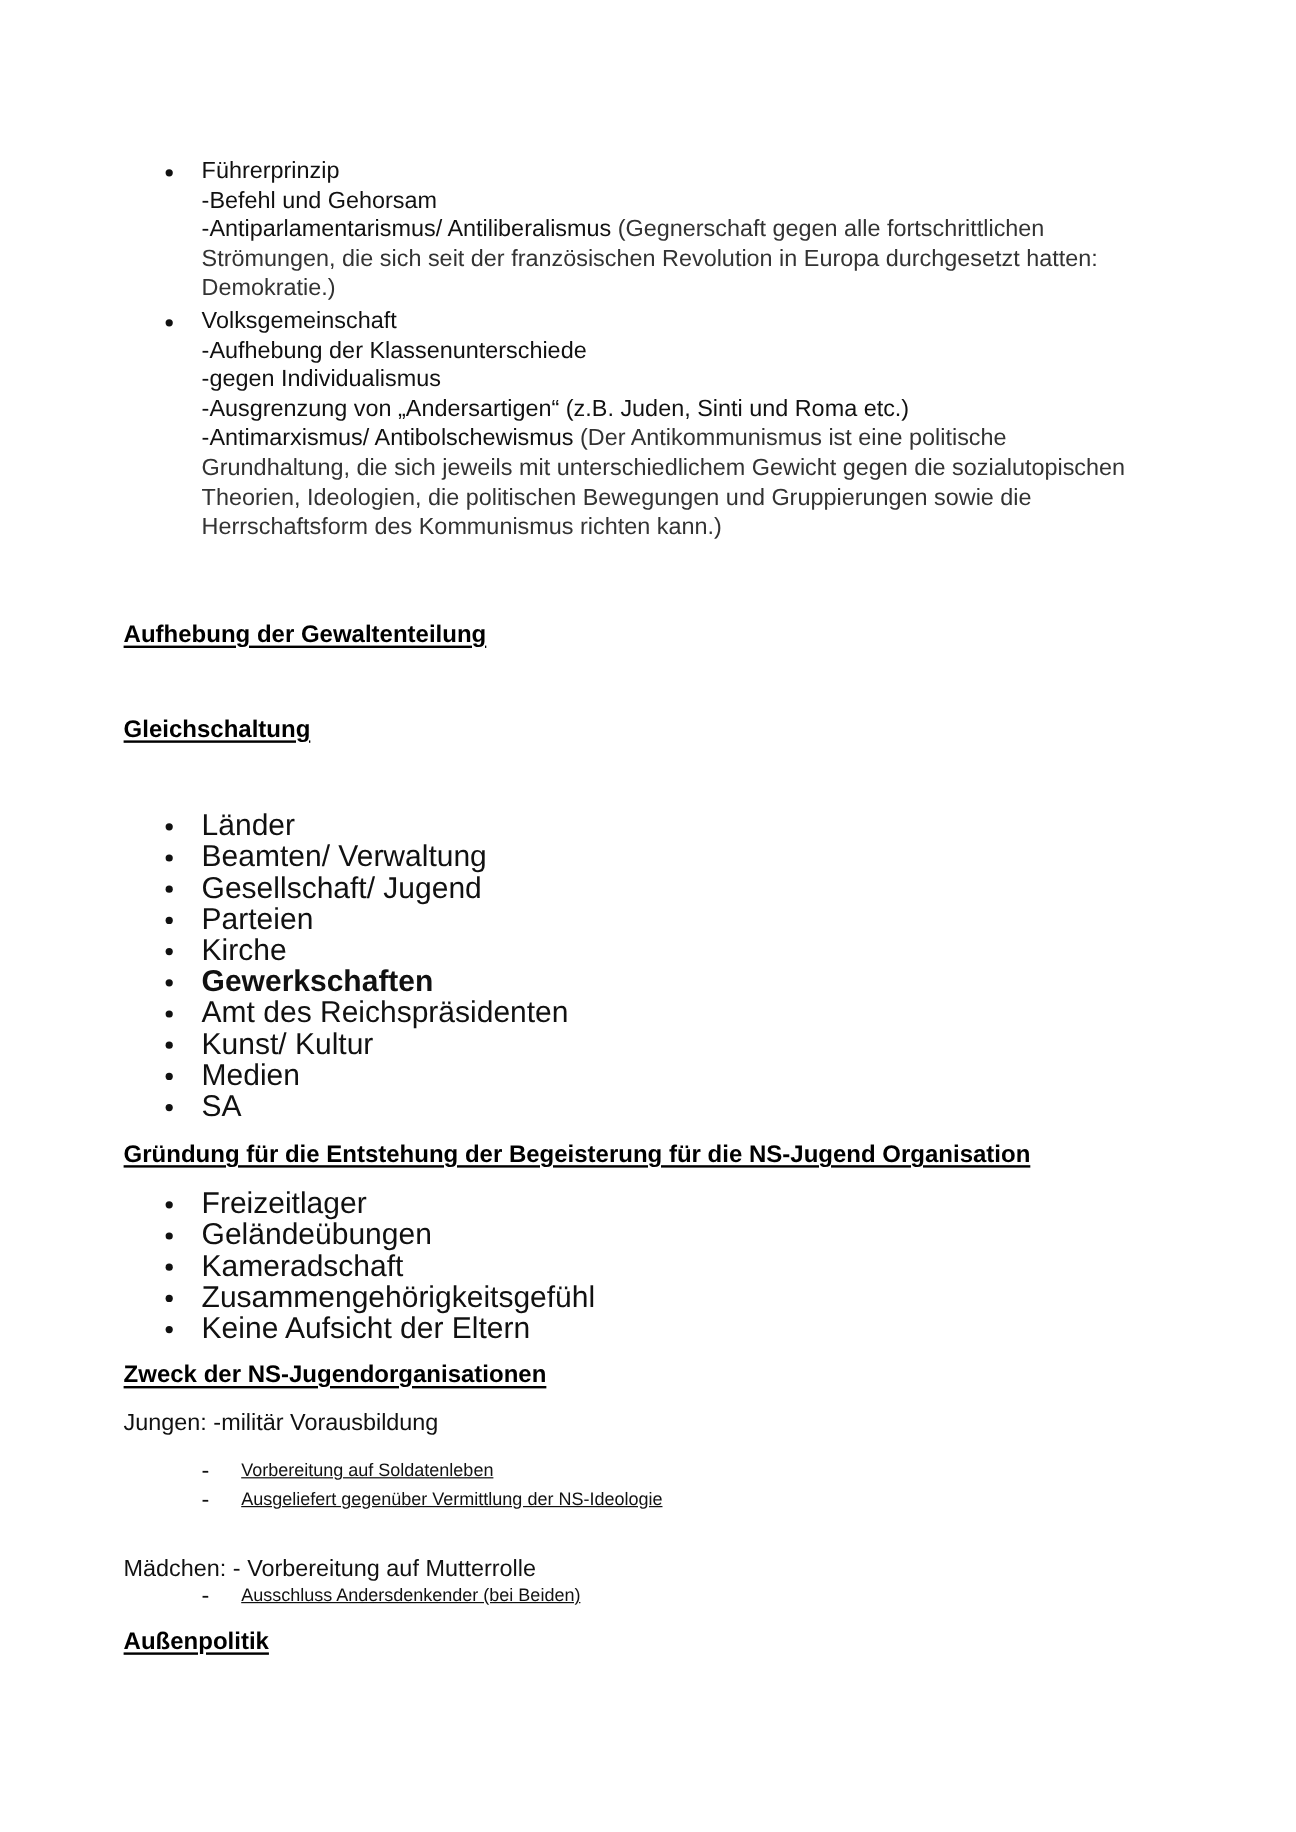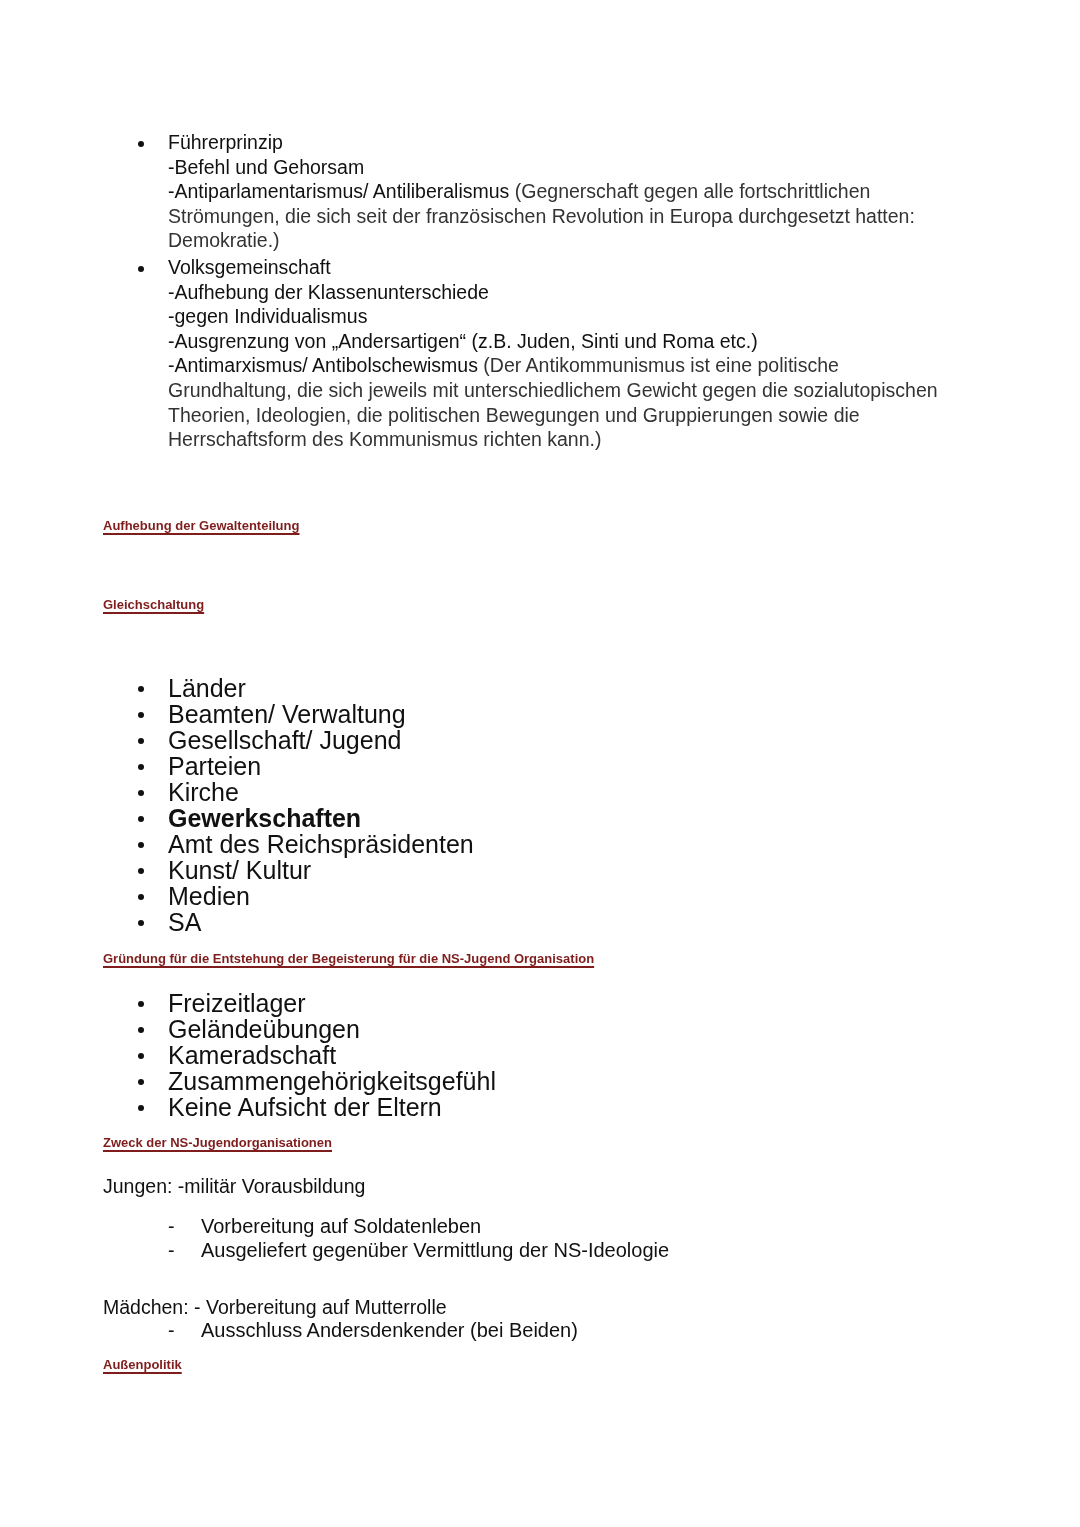--- a/index.html
+++ b/index.html
@@ -30,27 +30,27 @@
     }
     .muted { color: #333333; }
     .bullet-dot {
       position: absolute;
       width: 6px;
       height: 6px;
       border-radius: 50%;
       background: #111111;
     }
     .heading {
-      font-size: 13px;
+      font-size: 20px;
       font-weight: bold;
       text-decoration: underline;
       text-decoration-thickness: 2px;
       text-underline-offset: 3px;
       white-space: nowrap;
-      color: #7f1d1d;
+      color: #000000;
     }
     .list-item {
       position: absolute;
       left: 0;
       height: 26px;
       width: 700px;
     }
     .list-item .bullet-dot { left: 138px; top: 10px; }
     .list-item .txt {
       position: absolute;
@@ -70,23 +70,24 @@
       position: absolute;
       left: 168px;
       top: 0;
       font-size: 19.5px;
       line-height: 24px;
     }
     .dash-item .txt {
       position: absolute;
       left: 201px;
       top: 0;
-      font-size: 20px;
+      font-size: 15px;
       line-height: 24px;
       white-space: nowrap;
+      text-decoration: underline;
     }
   </style>
 </head>
 <body>
 
 <div class="page">
 
   <div class="abs" style="left:0;top:130px;width:1000px;">
     <span class="bullet-dot" style="left:138px;top:11px;"></span>
     <div class="abs line" style="left:168px;top:0;">Führerprinzip</div>

